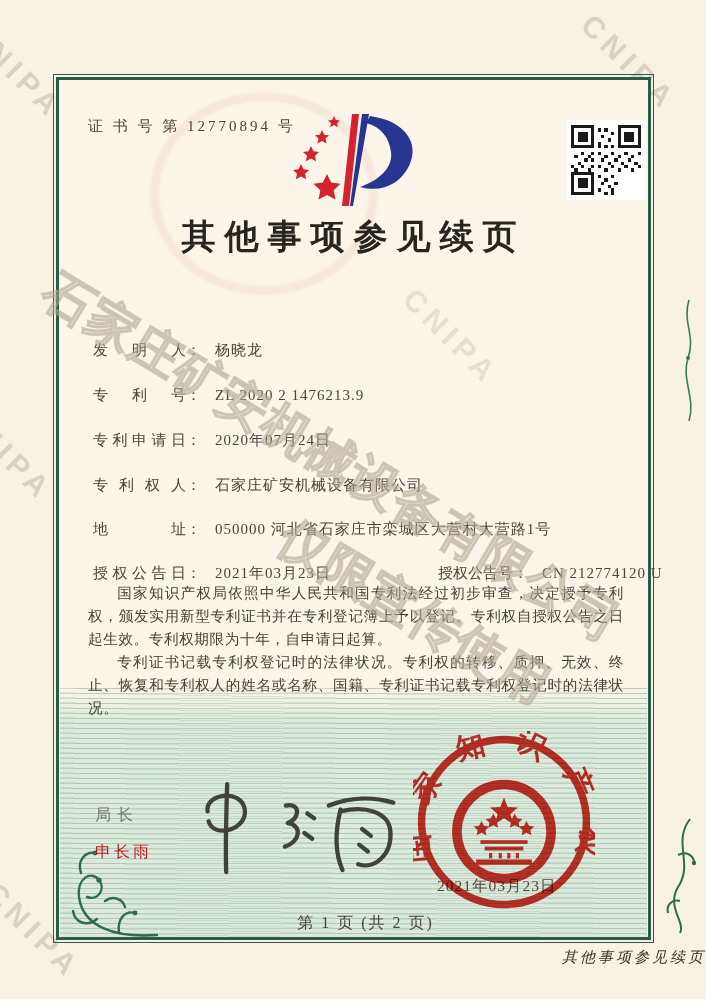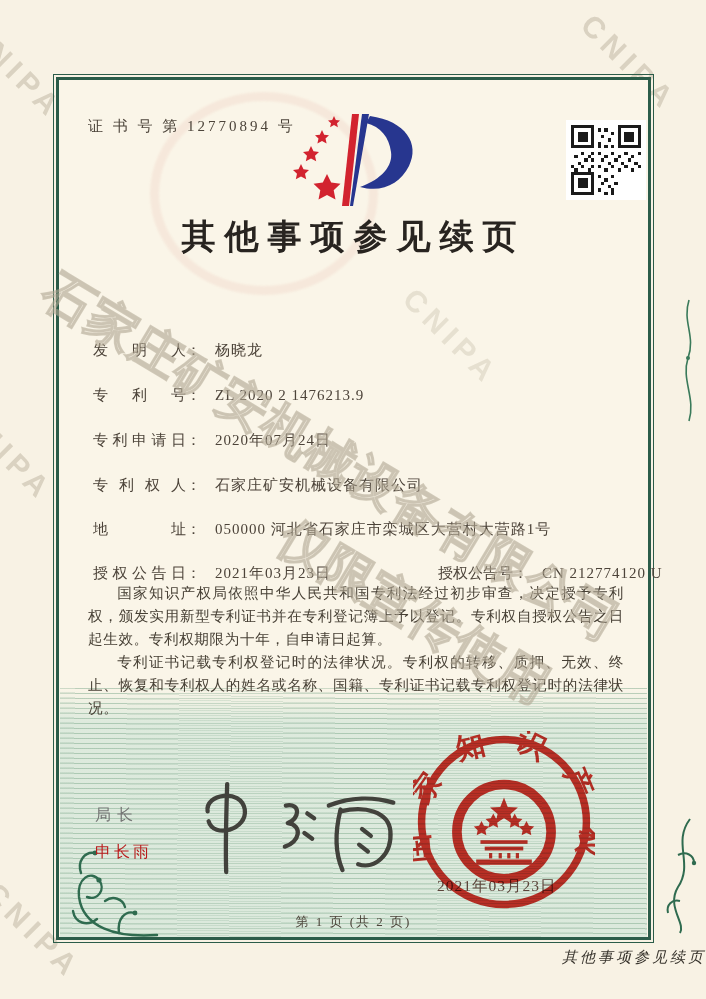--- a/index.html
+++ b/index.html
@@ -45,22 +45,22 @@
     color:#474035;z-index:10;text-align:justify;}
   #paras p{margin:0;text-indent:2em;letter-spacing:.6px;}
 
   #signer-title{position:absolute;left:95px;top:805px;font-size:16px;letter-spacing:6px;color:#737373;z-index:10;}
   #signer-name{position:absolute;left:95px;top:842px;font-size:16px;letter-spacing:3px;color:#b91c1c;z-index:10;}
   #signature{position:absolute;left:192px;top:776px;z-index:11;}
 
   #seal{position:absolute;left:413px;top:731px;z-index:16;opacity:.95;mix-blend-mode:multiply;}
   #seal-date{position:absolute;left:437px;top:876px;font-size:15.5px;letter-spacing:1px;color:#5b443a;z-index:14;}
 
-  #pageno{position:absolute;left:56px;top:913px;width:595px;text-align:center;font-size:13px;
-    letter-spacing:2px;color:#4c443a;z-index:10;}
+  #pageno{position:absolute;left:56px;top:913px;width:595px;text-align:center;font-size:16px;
+    letter-spacing:2px;color:#4c443a;z-index:10;padding-left:12px;}
   #footnote{position:absolute;left:0;top:948px;width:706px;text-align:right;font-size:15px;
     letter-spacing:3px;color:#38342d;z-index:10;font-style:italic;}
 
   #logo{position:absolute;left:286px;top:108px;z-index:10;}
   #qr{position:absolute;left:566px;top:120px;z-index:10;background:#fff;padding:5px;}
 
   .flourish{position:absolute;z-index:6;}
 </style>
 </head>
 <body>

